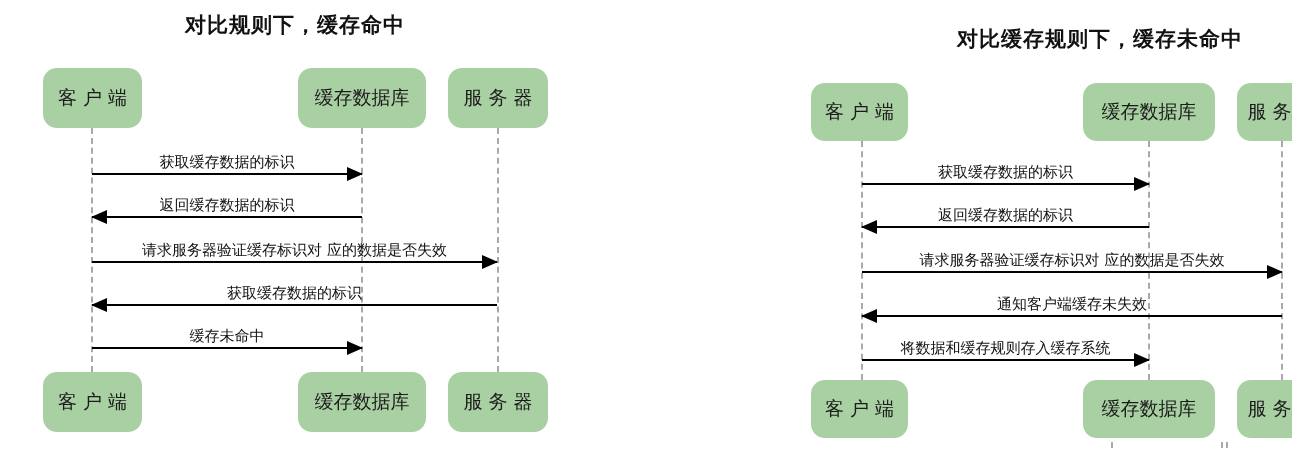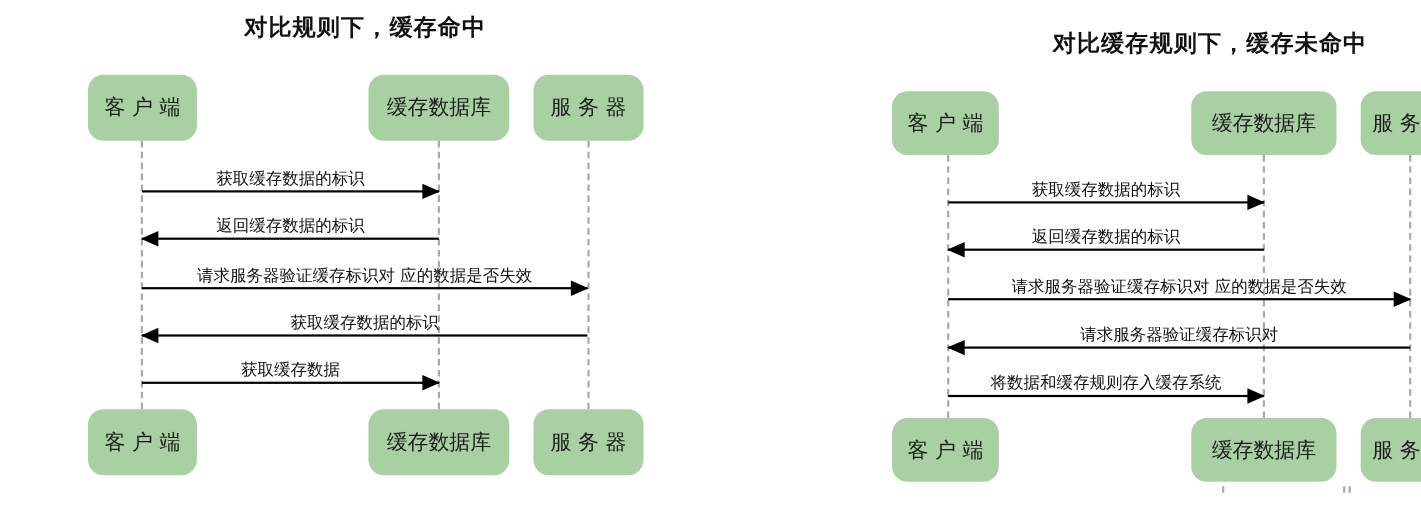--- a/index.html
+++ b/index.html
@@ -2,21 +2,21 @@
 <html><head>
 <meta charset="utf-8">
 <style>
   html,body{margin:0;padding:0;background:#ffffff;}
   body{
     width:1292px;height:462px;position:relative;overflow:hidden;
     font-family:"DejaVu Sans","Liberation Sans",sans-serif;
     color:#111111;
   }
   .diagram{position:absolute;top:0;height:462px;}
-  #diagram-hit{left:0;width:646px;margin-left:37px;}
+  #diagram-hit{left:0;width:646px;}
   #diagram-miss{left:684px;width:646px;}
 
   .title{
     position:absolute;text-align:center;font-weight:bold;
     font-size:21px;letter-spacing:1px;white-space:nowrap;color:#111111;
   }
   .actor{
     position:absolute;background:#a9d0a3;border-radius:14px;
     display:flex;align-items:center;justify-content:center;
     font-size:19px;color:#1b1b1b;white-space:nowrap;
@@ -70,21 +70,21 @@
     <div class="msg-label">请求服务器验证缓存标识对 应的数据是否失效</div>
     <div class="msg-line"></div>
     <div class="head right"></div>
   </div>
   <div class="msg" style="left:92px;width:405px;top:306px;">
     <div class="msg-label">获取缓存数据的标识</div>
     <div class="msg-line"></div>
     <div class="head left"></div>
   </div>
   <div class="msg" style="left:92px;width:270px;top:349px;">
-    <div class="msg-label">获取缓存数据</div>
+    <div class="msg-label">缓存未命中</div>
     <div class="msg-line"></div>
     <div class="head right"></div>
   </div>
 
   <div class="actor" style="left:43px;top:372px;width:99px;height:60px;">客 户 端</div>
   <div class="actor" style="left:298px;top:372px;width:128px;height:60px;">缓存数据库</div>
   <div class="actor" style="left:448px;top:372px;width:100px;height:60px;">服 务 器</div>
 </div>
 
 <div class="diagram" id="diagram-miss">
@@ -107,21 +107,21 @@
     <div class="msg-label">返回缓存数据的标识</div>
     <div class="msg-line"></div>
     <div class="head left"></div>
   </div>
   <div class="msg" style="left:178px;width:420px;top:273px;">
     <div class="msg-label">请求服务器验证缓存标识对 应的数据是否失效</div>
     <div class="msg-line"></div>
     <div class="head right"></div>
   </div>
   <div class="msg" style="left:178px;width:420px;top:317px;">
-    <div class="msg-label">请求服务器验证缓存标识对</div>
+    <div class="msg-label">通知客户端缓存未失效</div>
     <div class="msg-line"></div>
     <div class="head left"></div>
   </div>
   <div class="msg" style="left:178px;width:287px;top:361px;">
     <div class="msg-label">将数据和缓存规则存入缓存系统</div>
     <div class="msg-line"></div>
     <div class="head right"></div>
   </div>
 
   <div class="actor" style="left:127px;top:380px;width:97px;height:58px;">客 户 端</div>

